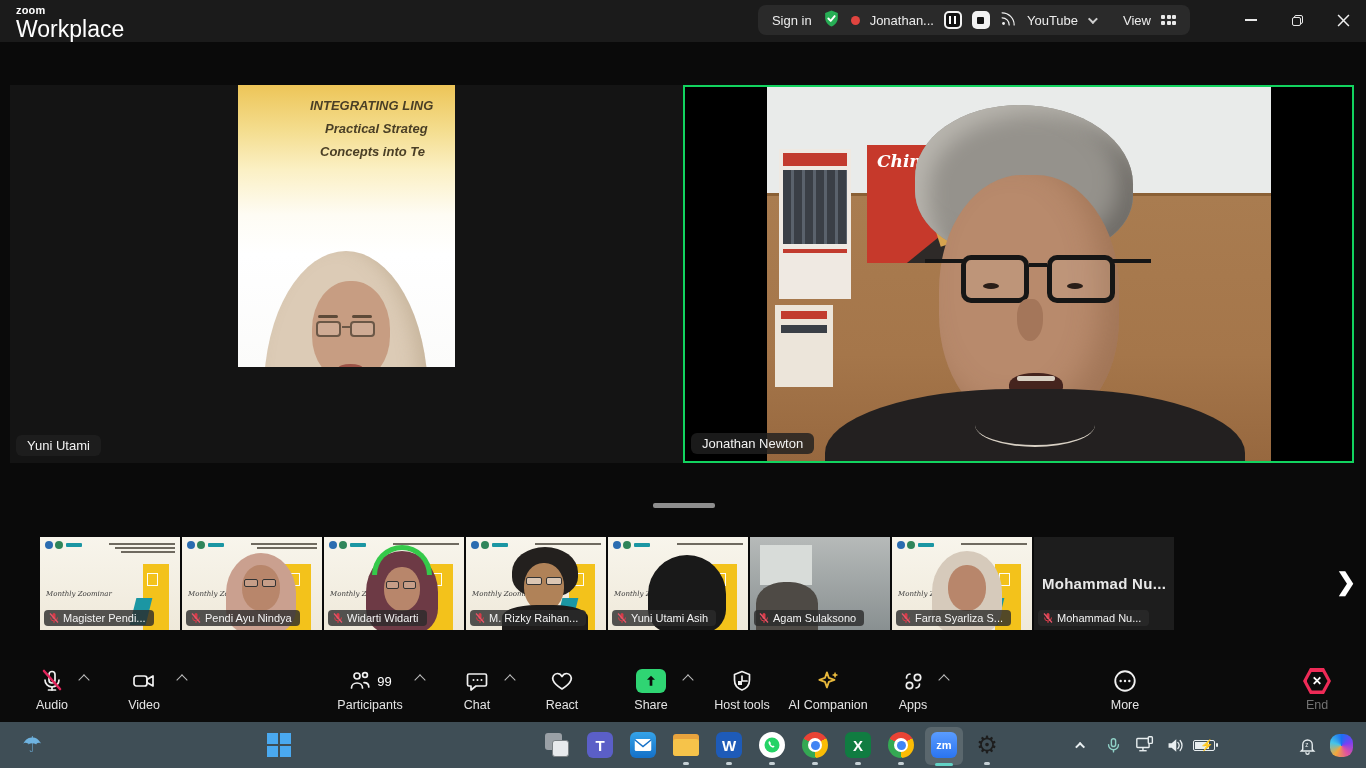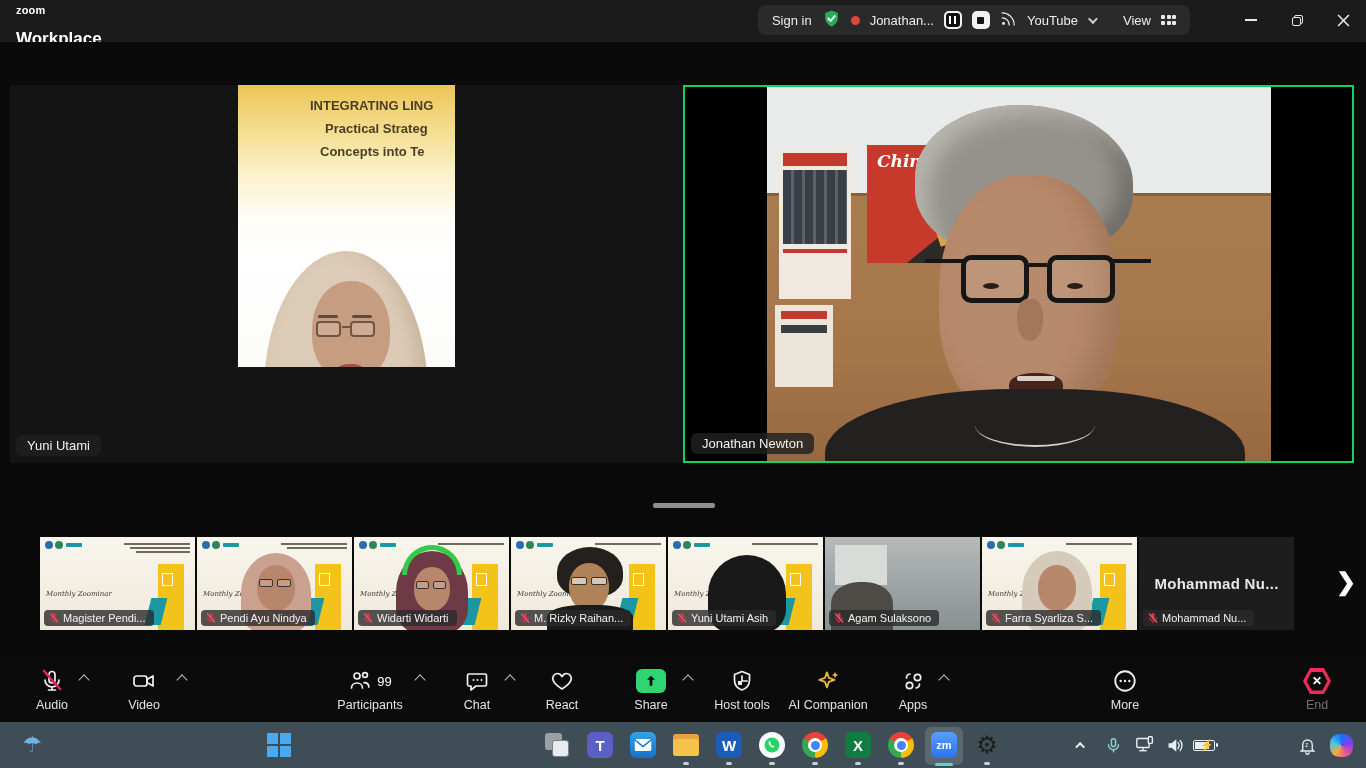--- a/index.html
+++ b/index.html
@@ -3,21 +3,21 @@
 <meta charset="utf-8">
 <style>
   * { margin:0; padding:0; box-sizing:border-box; }
   html,body { width:1366px; height:768px; background:#000; font-family:"Liberation Sans", sans-serif; }
   #app { position:relative; width:1366px; height:768px; overflow:hidden; background:#0a0a0a; }
 
   
   #titlebar { position:absolute; top:0; left:0; width:1366px; height:42px; background:#1b1b1b; }
   .brand { position:absolute; left:16px; top:5px; color:#fff; line-height:1; }
   .brand .b1 { font-size:11px; font-weight:bold; letter-spacing:.2px; }
-  .brand .b2 { font-size:17px; font-weight:bold; margin-top:14px; }
+  .brand .b2 { font-size:23px; font-weight:normal; margin-top:2px; }
   .tb-pill { position:absolute; right:176px; top:5px; height:30px; background:#2a2a2a; border-radius:8px;
              display:flex; align-items:center; gap:10px; padding:0 14px; color:#ececec; font-size:13px; }
   .rec-dot { width:9px; height:9px; border-radius:50%; background:#e0443f; display:inline-block; }
   .mini-btn { width:18px; height:18px; border-radius:5px; display:flex; align-items:center; justify-content:center; }
   .mini-btn.pause { border:2px solid #f2f2f2; background:#111; }
   .mini-btn.pause i { display:block; width:2px; height:8px; background:#fff; margin:0 1.5px; }
   .mini-btn.stop { background:#f2f2f2; }
   .mini-btn.stop i { display:block; width:7px; height:7px; background:#141414; border-radius:1px; }
   .caret { display:inline-block; width:7px; height:7px; border-right:2px solid #cfcfcf; border-bottom:2px solid #cfcfcf; }
   .caret.down { transform:rotate(45deg) translateY(-2px); }
@@ -33,21 +33,21 @@
   
   #stage { position:absolute; top:42px; left:0; width:1366px; height:618px; background:#0a0a0a; }
   .vtile { position:absolute; top:43px; height:378px; background:#141414; overflow:hidden; }
   #tile-left { left:10px; width:673px; }
   #tile-right { left:683px; width:671px; border:2px solid #12d35f; background:#000; }
   .name-pill { position:absolute; left:6px; bottom:7px; background:rgba(32,32,32,.82); color:#f2f2f2;
                font-size:13px; padding:3px 11px; border-radius:6px; white-space:nowrap; z-index:9; }
 
   
   .yt-video { position:absolute; left:228px; top:0; width:217px; height:282px; overflow:hidden;
-              background:linear-gradient(180deg,#edc558 0%,#f4dd8e 16%,#fbf0c4 30%,#fefcf4 46%,#ffffff 60%,#fbfbfa 100%); }
+              background:linear-gradient(180deg,#edc558 0%,#f4dd8e 16%,#fbf0c4 30%,#fefcf4 46%,#ffffff 60%,#fbfbfa 100%);font-style:italic; }
   .yt-lines { position:absolute; top:9px; left:72px; right:0; overflow:hidden; color:#4a3f26; font-weight:bold;
               font-size:13px; line-height:23px; }
   .yt-lines div { white-space:nowrap; }
   .yt-lines .l2 { margin-left:15px; } .yt-lines .l3 { margin-left:10px; }
   .yt-hijab { position:absolute; left:26px; top:166px; width:164px; height:240px; background:#dccbb6;
               border-radius:50% 50% 40% 46% / 58% 60% 40% 40%; box-shadow:inset -10px -8px 18px rgba(160,140,110,.35); }
   .yt-face { position:absolute; left:74px; top:196px; width:78px; height:100px; background:#c79d82; border-radius:48% 48% 45% 45%; }
   .yt-brow { position:absolute; width:20px; height:3px; background:#5d4a38; border-radius:2px; top:230px; }
   .yt-glass { position:absolute; width:25px; height:16px; border:2px solid #6b5746; border-radius:4px; top:236px; background:rgba(255,255,255,.15);}
   .yt-bridge { position:absolute; left:104px; top:241px; width:8px; height:2px; background:#6b5746; }
@@ -92,21 +92,21 @@
   .jn-nose { position:absolute; left:250px; top:212px; width:26px; height:42px; background:#a4765a; border-radius:40% 40% 50% 50%; }
   .jn-mouth { position:absolute; left:242px; top:286px; width:54px; height:26px; background:#45241e; border-radius:45%; }
   .jn-teeth { position:absolute; left:250px; top:289px; width:38px; height:5px; background:#d8cfc2; border-radius:2px; }
   .jn-sweater { position:absolute; left:58px; top:302px; width:420px; height:80px; background:#232020; border-radius:45% 45% 0 0 / 80% 80% 0 0; }
   .jn-chain { position:absolute; left:208px; top:316px; width:120px; height:44px; border:0; border-bottom:2px solid #d8d0c4; border-radius:50%; }
 
   .drag-handle { position:absolute; left:653px; top:461px; width:62px; height:5px; background:#8e8e8e; border-radius:2px; }
 
   
   #filmstrip { position:absolute; left:40px; top:495px; height:93px; display:flex; gap:2px; }
-  .fs-tile { position:relative; width:155px; height:93px; overflow:hidden; background:#1d1d1d; }
+  .fs-tile { position:relative; width:140px; height:93px; overflow:hidden; background:#1d1d1d; }
   .fs-slide { position:absolute; inset:0; background:linear-gradient(180deg,#f8f5ec,#efe9da); }
   .fs-logo1 { position:absolute; left:5px; top:4px; width:8px; height:8px; border-radius:50%; background:#2b6cb0; }
   .fs-logo2 { position:absolute; left:15px; top:4px; width:8px; height:8px; border-radius:50%; background:#2f855a; }
   .fs-logotx { position:absolute; left:26px; top:6px; width:16px; height:4px; background:#1b96a3; border-radius:1px; }
   .fs-hb { position:absolute; right:5px; height:2px; background:#6f6a60; }
   .fs-ybar { position:absolute; right:11px; top:27px; width:26px; height:66px; background:#f3c21b; }
   .fs-ysq { position:absolute; right:22px; top:36px; width:11px; height:13px; border:1.5px solid #fdfdf6; }
   .fs-tpar { position:absolute; right:31px; bottom:5px; width:16px; height:27px; background:#1b96a3; transform:skewX(-14deg); }
   .fs-script { position:absolute; left:6px; bottom:32px; font-size:7px; font-style:italic; color:#3a3a3a; font-family:"DejaVu Serif", serif; }
   .fs-name { position:absolute; left:4px; bottom:4px; display:flex; align-items:center; gap:3px;

